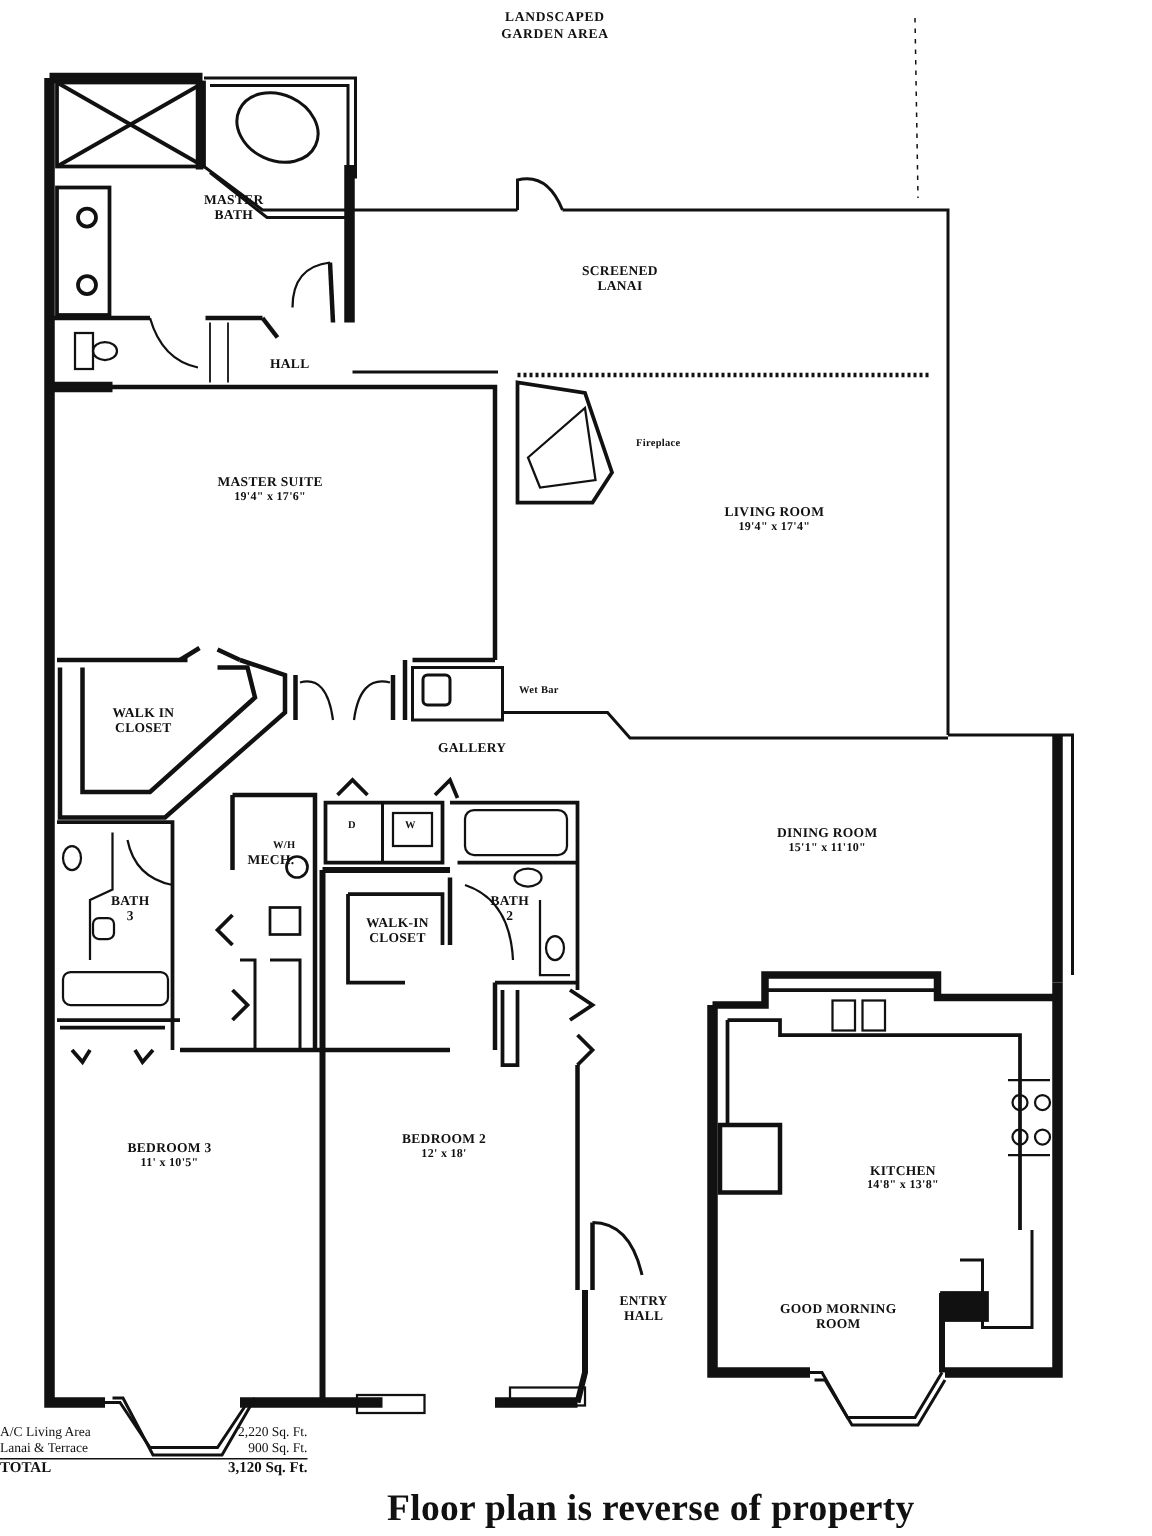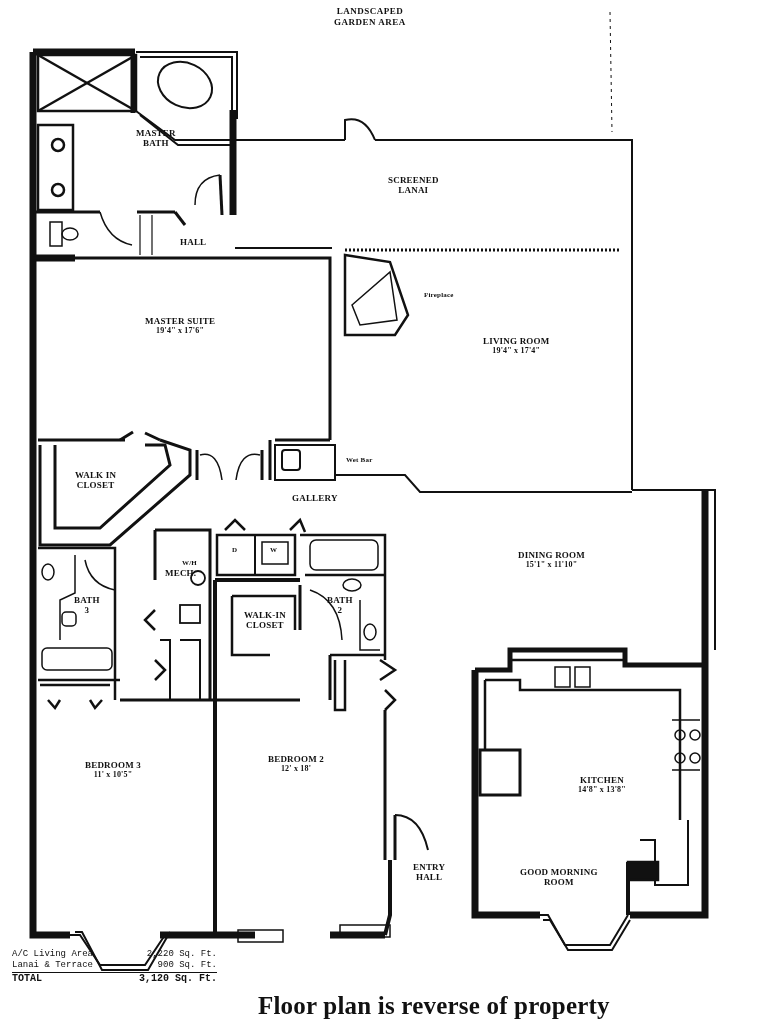--- a/index.html
+++ b/index.html
@@ -3,21 +3,21 @@
   <meta charset="utf-8">
   <style>
     html, body { margin: 0; padding: 0; background: #ffffff; }
     body { width: 768px; height: 1024px; position: relative; overflow: hidden; font-family: "DejaVu Serif", serif; color: #111; }
     #plan { position: absolute; left: 0; top: 0; width: 768px; height: 1024px; }
     .lbl { position: absolute; font-family: "Liberation Serif", serif; font-weight: bold; font-size: 9px; line-height: 10px; text-align: center; color: #111; letter-spacing: 0.2px; white-space: nowrap; }
     .lbl .dim { display: block; font-weight: bold; font-size: 8px; }
     .small { font-size: 7px; font-weight: bold; }
     .header { position: absolute; left: 320px; top: 6px; width: 100px; text-align: center; font-family: "Liberation Serif", serif; font-weight: bold; font-size: 9px; line-height: 11px; letter-spacing: 0.5px; }
     .footer-title { position: absolute; left: 258px; top: 960px; font-family: "Liberation Serif", serif; font-weight: bold; font-size: 25px; letter-spacing: 0.2px; margin-top: 32px; }
-    .areas { position: absolute; left: 12px; top: 949px; width: 205px; font-family: Liberation Mono, monospace; font-size: 9px; line-height: 11px; }
+    .areas { position: absolute; left: 0; top: 949px; width: 205px; font-family: Liberation Serif, serif; font-size: 9px; line-height: 11px; }
     .areas .row { display: flex; justify-content: space-between; }
     .areas .row.total { border-top: 1.5px solid #111; margin-top: 1px; padding-top: 0; font-weight: bold; font-size: 10px; }
   </style>
 </head>
 <body>
 
 <svg id="plan" viewBox="0 0 768 1024" xmlns="http://www.w3.org/2000/svg">
   <g fill="none" stroke="#111" stroke-linejoin="miter">
 
     <g stroke-width="7">

